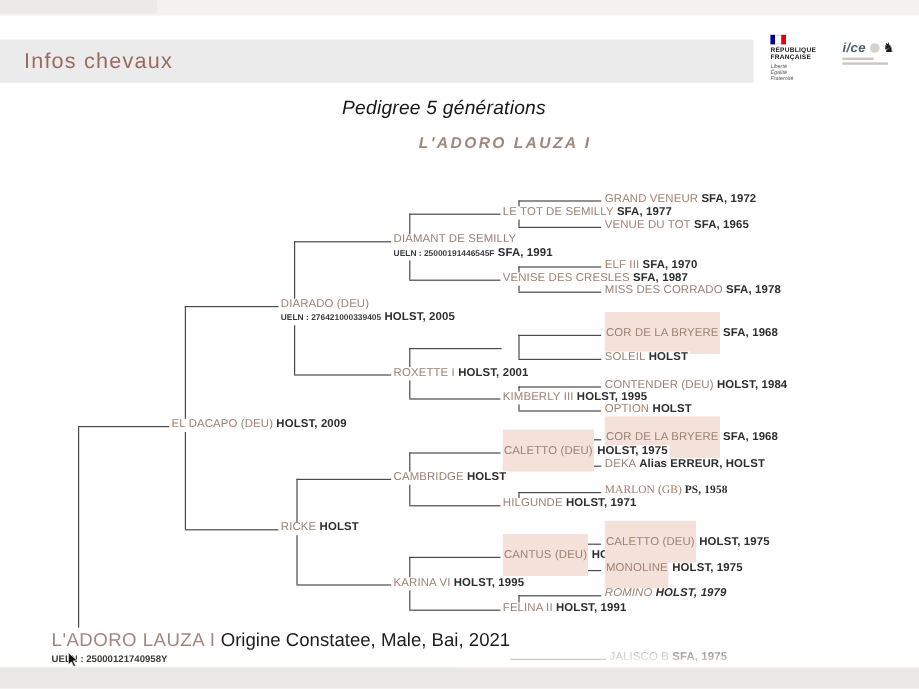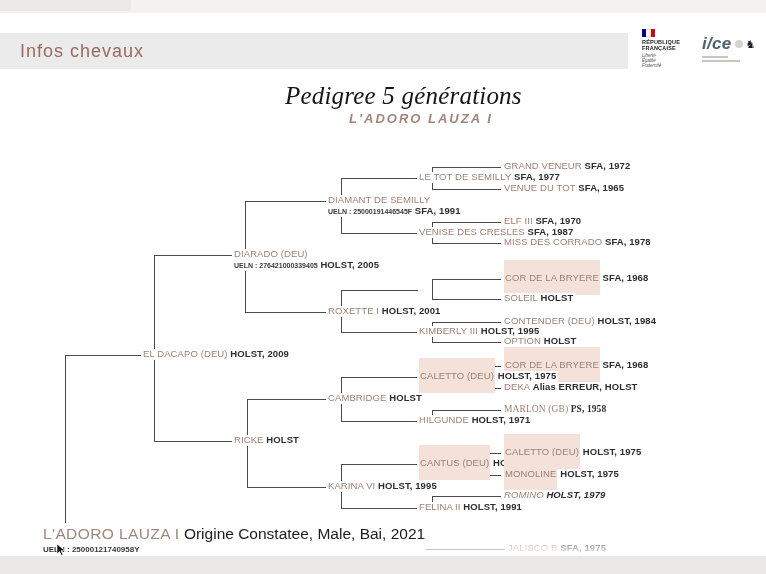--- a/index.html
+++ b/index.html
@@ -25,31 +25,31 @@
   .marianne{position:absolute;left:14px;top:5px;width:52px;}
   .flag{display:flex;width:13px;height:8px;margin-bottom:2px;}
   .flag i{flex:1;}
   .flag .b{background:#000091;}
   .flag .w{background:#ffffff;border-top:1px solid #ddd;border-bottom:1px solid #ddd;}
   .flag .r{background:#e1000f;}
   .marianne .rf{font-size:5.5px;font-weight:bold;line-height:6px;color:#1a1a1a;letter-spacing:.2px;}
   .marianne .motto{font-size:4.5px;font-style:italic;color:#555;line-height:5px;margin-top:2px;}
   .ifce{position:absolute;left:74px;top:10px;width:60px;}
   .ifce-row{display:flex;align-items:center;gap:3px;}
-  .ifce-text{font-size:17px;font-weight:bold;font-style:italic;color:#51616e;letter-spacing:.3px;}
+  .ifce-text{font-size:11px;font-weight:bold;font-style:italic;color:#51616e;letter-spacing:.3px;}
   .ifce-dot{width:8px;height:8px;border-radius:50%;background:#d8d2cc;}
   .ifce-horse{font-size:11px;color:#1a1a1a;line-height:10px;}
   .tiny-bars i{display:block;height:2px;background:#c9c5c1;margin-top:2px;}
   .tiny-bars i:nth-child(1){width:26px;}
   .tiny-bars i:nth-child(2){width:38px;}
 
   
   .page-title{
-    position:absolute;left:285px;top:82px;font-size:25px;font-style:italic;
-    color:#161616;letter-spacing:.2px;font-family:Liberation Serif, serif;
+    position:absolute;left:285px;top:82px;font-size:16px;font-style:italic;
+    color:#161616;letter-spacing:.2px;
   }
   .page-subtitle{
     position:absolute;left:349px;top:111px;font-size:13px;font-weight:bold;font-style:italic;
     color:#a3867a;letter-spacing:2px;
   }
 
   
   #tree{position:absolute;left:0;top:0;width:766px;height:426px;}
   .link{position:absolute;background:#4a4a4a;z-index:1;}
   .node{

